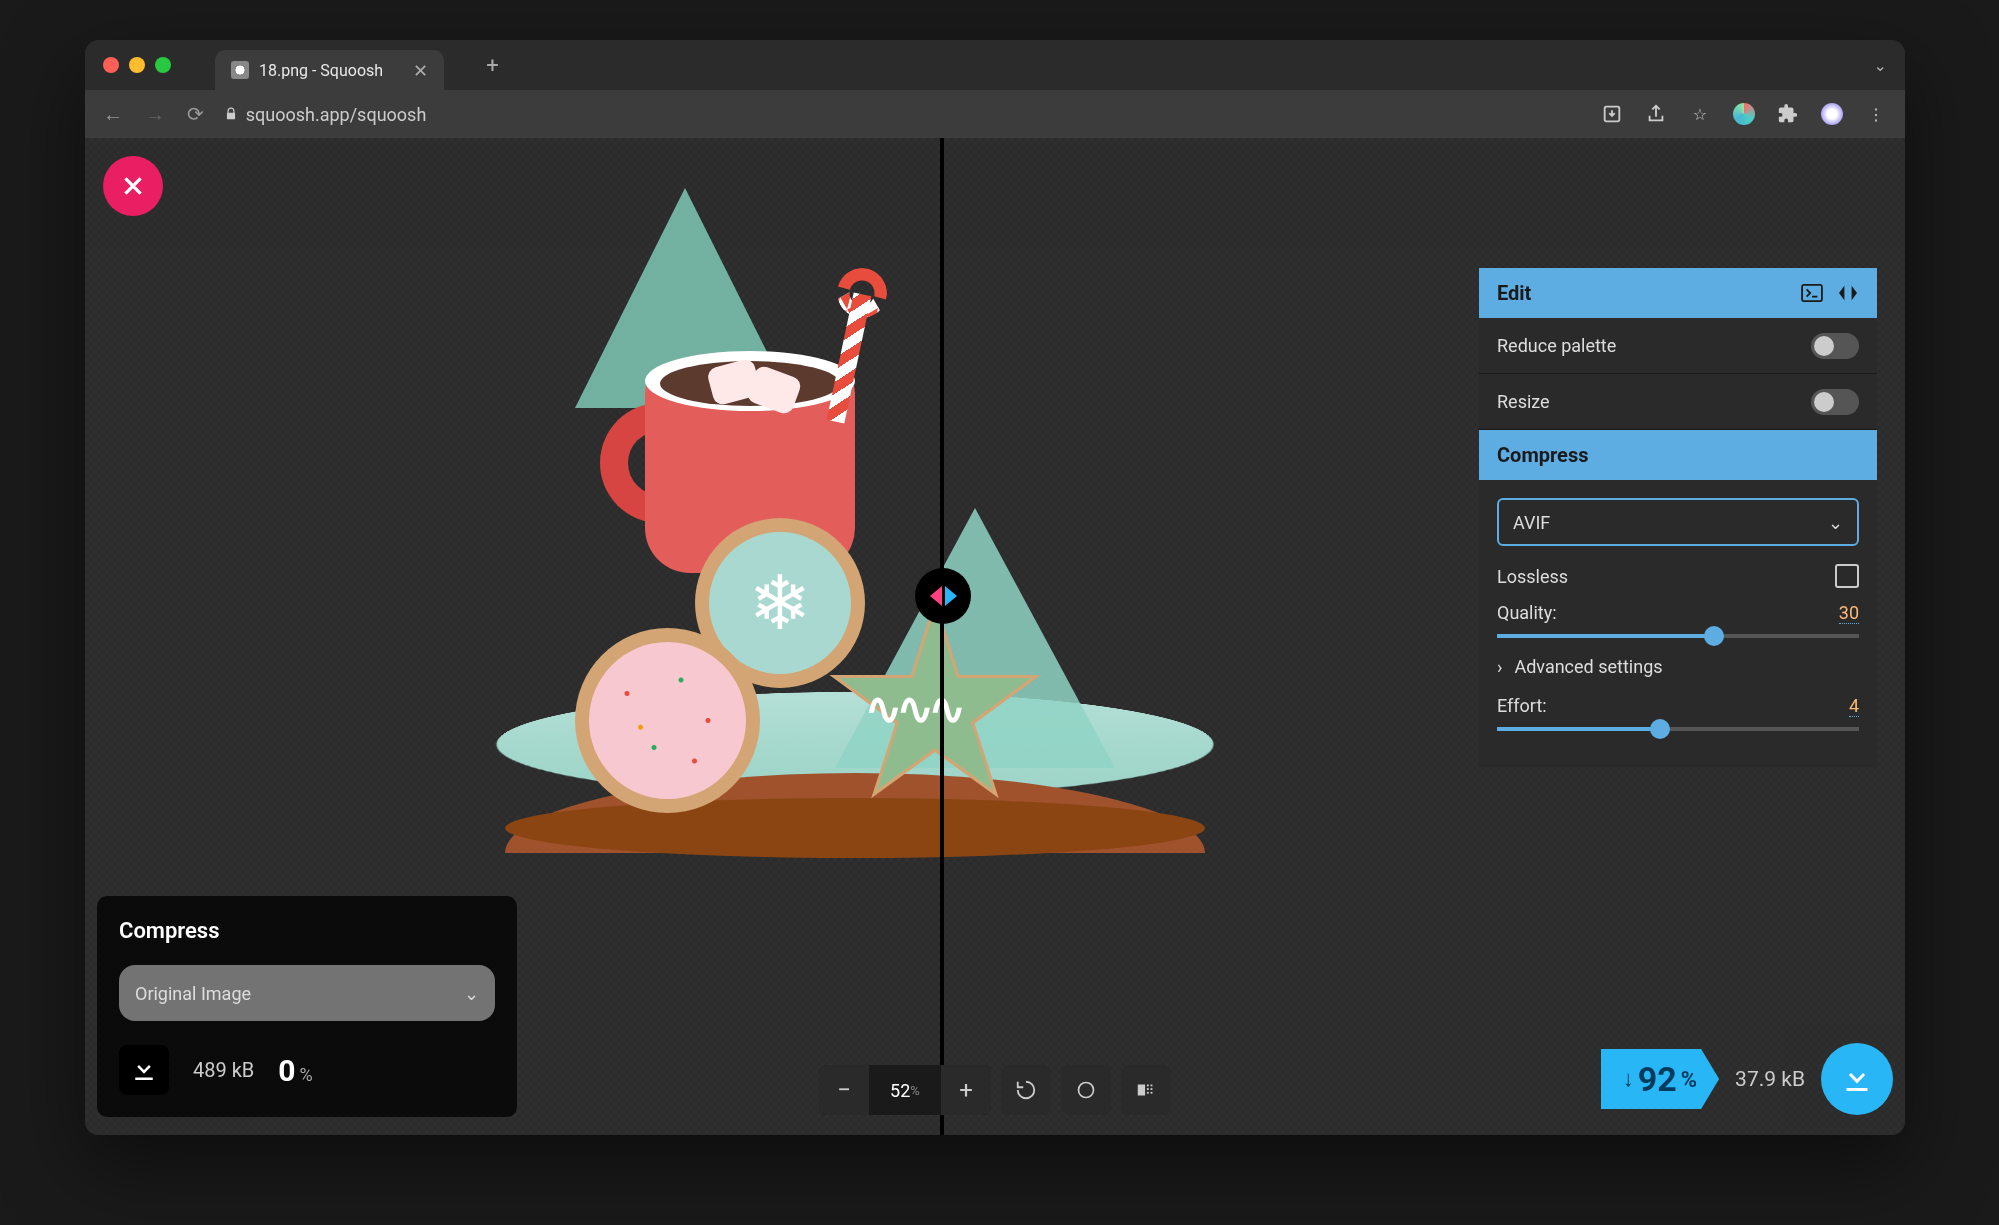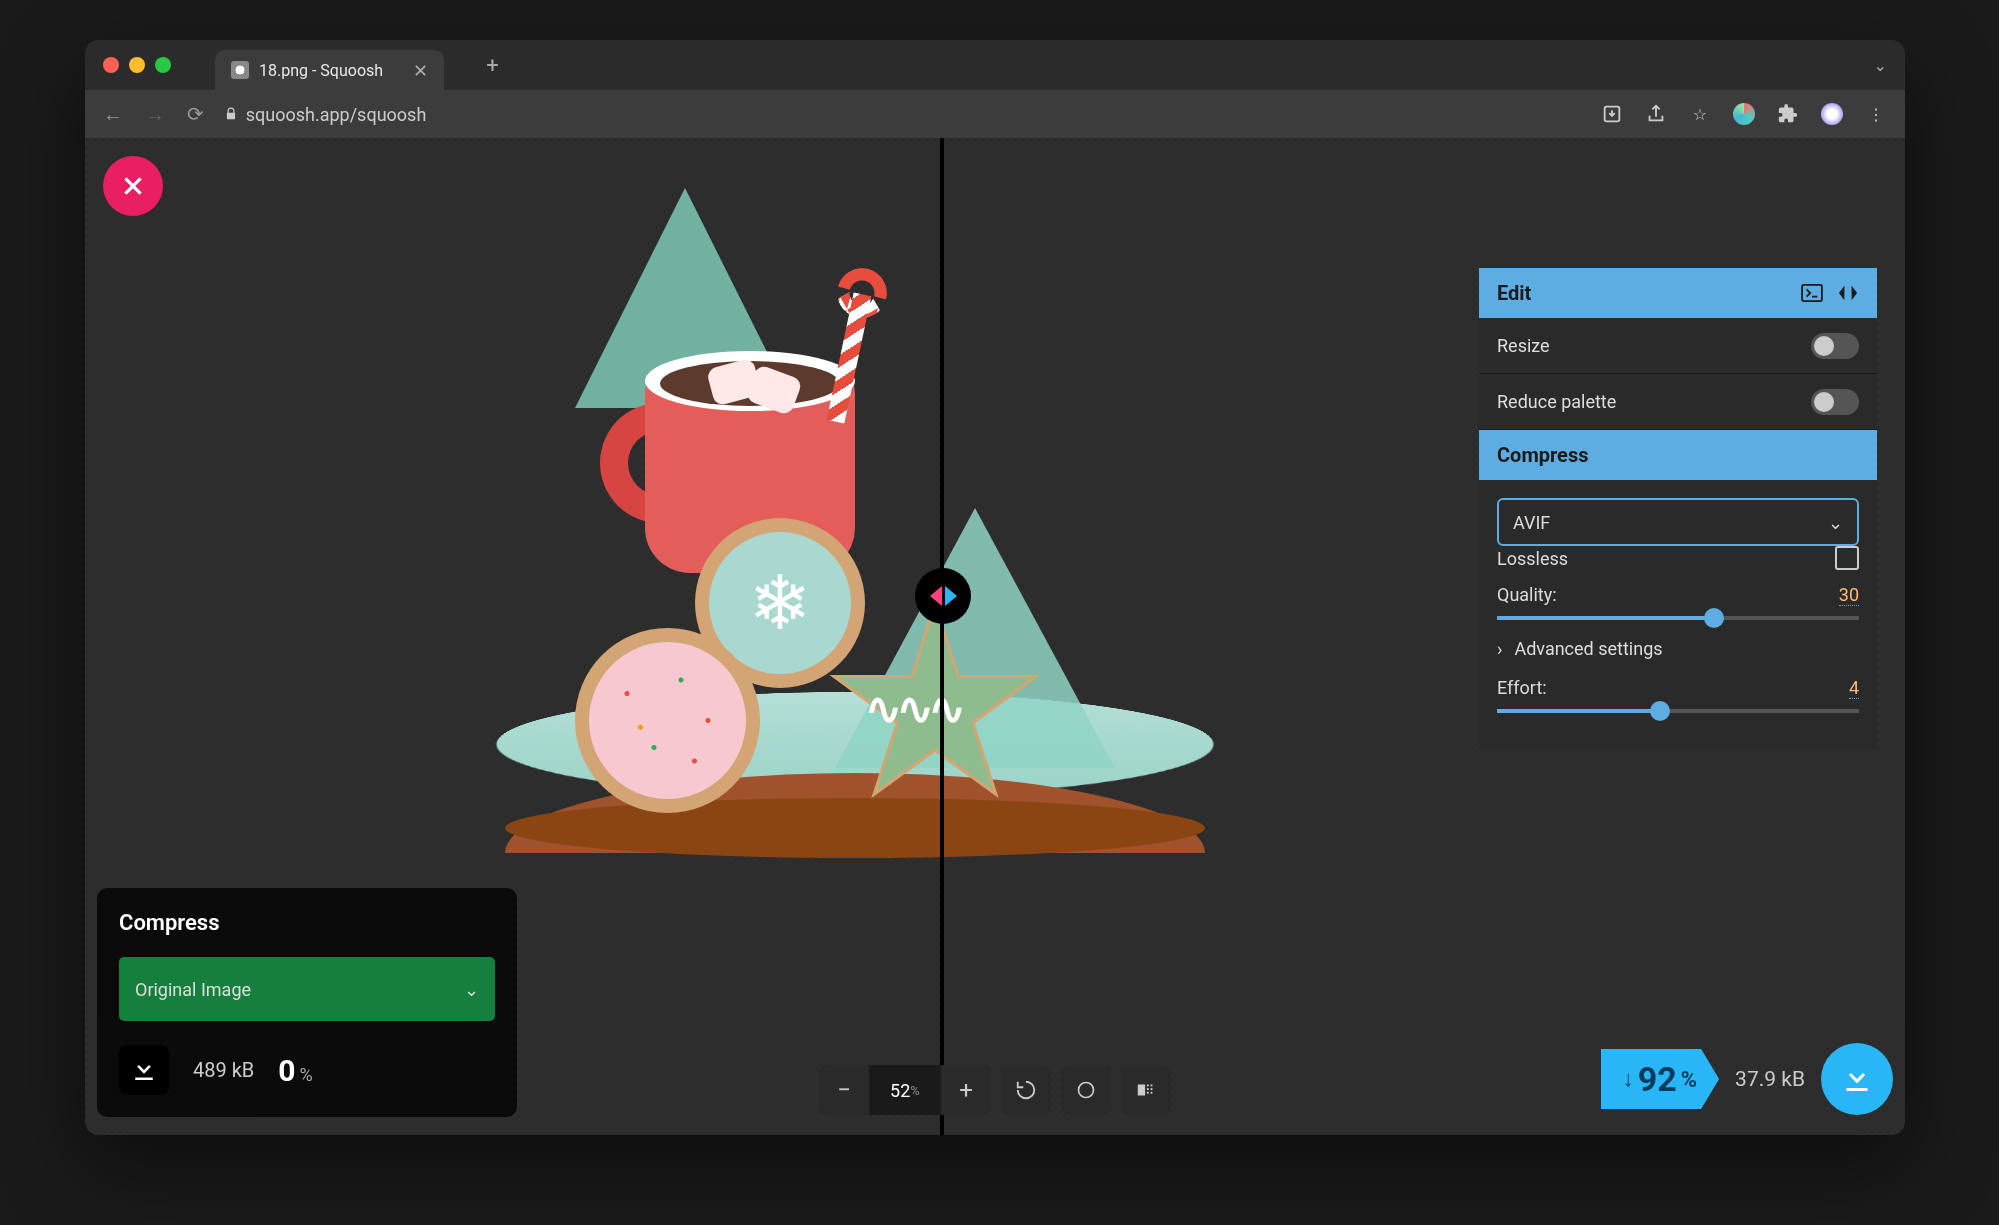--- a/index.html
+++ b/index.html
@@ -54,35 +54,35 @@
 .star-cookie{position:absolute;left:370px;top:430px;width:200px;height:200px}
 .star{position:absolute;inset:0;background:#8fbc8f;clip-path:polygon(50% 0%,61% 35%,98% 35%,68% 57%,79% 91%,50% 70%,21% 91%,32% 57%,2% 35%,39% 35%)}
 .star-border{position:absolute;inset:-10px;background:#d4a574;clip-path:polygon(50% 0%,61% 35%,98% 35%,68% 57%,79% 91%,50% 70%,21% 91%,32% 57%,2% 35%,39% 35%)}
 .squiggle{position:absolute;left:30px;top:75px;width:140px;color:#fff;font-size:44px;font-weight:bold;z-index:1;letter-spacing:-5px}
 .divider{position:absolute;left:855px;top:0;bottom:0;width:4px;background:#000;z-index:5}
 .slider-handle{position:absolute;left:830px;top:430px;width:56px;height:56px;border-radius:50%;background:#000;z-index:6;display:flex;align-items:center;justify-content:center;cursor:pointer}
 .sh-left{width:0;height:0;border-top:10px solid transparent;border-bottom:10px solid transparent;border-right:12px solid #ff4081;margin-right:3px}
 .sh-right{width:0;height:0;border-top:10px solid transparent;border-bottom:10px solid transparent;border-left:12px solid #29b6f6}
 .left-panel{position:absolute;left:12px;bottom:18px;width:420px;background:rgba(0,0,0,.75);border-radius:10px;padding:22px;z-index:10}
 .lp-title{color:#fff;font-size:22px;font-weight:600;margin-bottom:22px}
-.lp-select{width:100%;height:64px;background:#15803d;border:none;border-radius:5px;color:#ddd;padding:0 16px;font-size:18px;display:flex;align-items:center;justify-content:space-between;cursor:pointer}
+.lp-select{width:100%;height:56px;background:#737373;border:none;border-radius:16px;color:#ddd;padding:0 16px;font-size:18px;display:flex;align-items:center;justify-content:space-between;cursor:pointer}
 .lp-stats{display:flex;align-items:center;gap:24px;margin-top:24px}
 .dl-icon{width:50px;height:50px;background:#000;border-radius:8px;display:flex;align-items:center;justify-content:center;cursor:pointer}
 .dl-icon svg{width:30px;height:30px;stroke:#fff;fill:#fff}
 .stat-size{color:#ccc;font-size:20px}
 .stat-pct{color:#fff;font-size:30px;font-weight:bold;display:flex;align-items:baseline;gap:4px}
 .stat-pct .unit{font-size:18px;font-weight:normal;color:#aaa}
 .right-panel{position:absolute;right:28px;top:130px;width:398px;z-index:10}
 .rp-header{background:#5dade2;height:50px;display:flex;align-items:center;padding:0 18px;color:#1a1a1a;font-size:20px;font-weight:700;justify-content:space-between}
 .rp-icons{display:flex;gap:14px;align-items:center}
 .rp-row{background:#2a2a2a;height:56px;display:flex;align-items:center;justify-content:space-between;padding:0 18px;color:#ddd;font-size:18px;border-bottom:1px solid #1a1a1a}
 .toggle{width:48px;height:26px;background:#555;border-radius:13px;position:relative;cursor:pointer}
 .toggle::after{content:"";position:absolute;left:3px;top:3px;width:20px;height:20px;background:#ccc;border-radius:50%}
 .rp-section{background:#2a2a2a;padding:18px}
-.rp-select{width:100%;height:48px;background:#2a2a2a;border:2px solid #5dade2;border-radius:6px;color:#ddd;padding:16px 14px;font-size:18px;display:flex;align-items:center;justify-content:space-between;cursor:pointer;}
+.rp-select{width:100%;height:48px;background:#2a2a2a;border:2px solid #5dade2;border-radius:6px;color:#ddd;padding:16px 14px;font-size:18px;display:flex;align-items:center;justify-content:space-between;cursor:pointer;margin-bottom:18px}
 .rp-opt{display:flex;align-items:center;justify-content:space-between;color:#ddd;font-size:18px;margin-bottom:14px}
 .checkbox{width:24px;height:24px;border:2px solid #ccc;border-radius:3px;cursor:pointer}
 .slider-row{margin-bottom:18px}
 .slider-label{display:flex;justify-content:space-between;color:#ddd;font-size:18px;margin-bottom:10px}
 .slider-val{color:#fdba74;border-bottom:1px dotted #5dade2}
 .slider{width:100%;height:4px;background:#555;position:relative;cursor:pointer}
 .slider-fill{position:absolute;left:0;height:100%;background:#5dade2}
 .slider-thumb{position:absolute;top:-8px;width:20px;height:20px;background:#5dade2;border-radius:50%;transform:translateX(-50%)}
 .expand-row{display:flex;align-items:center;gap:12px;color:#ddd;font-size:18px;cursor:pointer;margin-bottom:18px}
 .right-stats{position:absolute;right:12px;bottom:20px;display:flex;align-items:center;gap:16px;z-index:10}
@@ -225,25 +225,25 @@
           <svg width="22" height="18" viewBox="0 0 24 20" fill="none" stroke="#1a1a1a" stroke-width="2">
               <rect x="1" y="1" width="22" height="18" rx="2"></rect>
               <path d="M6 6l4 4-4 4M12 14h6"></path>
             </svg>
           <svg width="22" height="18" viewBox="0 0 24 20" fill="#1a1a1a">
               <path d="M8 2l-6 8 6 8V2zm8 0v16l6-8-6-8z"></path>
             </svg>
         </div>
       </div>
       <div class="rp-row">
+        <span>Reduce palette</span>
+        <div class="toggle"></div>
+      </div>
+      <div class="rp-row">
         <span>Resize</span>
-        <div class="toggle"></div>
-      </div>
-      <div class="rp-row">
-        <span>Reduce palette</span>
         <div class="toggle"></div>
       </div>
       <div class="rp-header">
         <span>Compress</span>
       </div>
       <div class="rp-section">
         <div class="rp-select">
           <span>AVIF</span>
           <span>⌄</span>
         </div>

